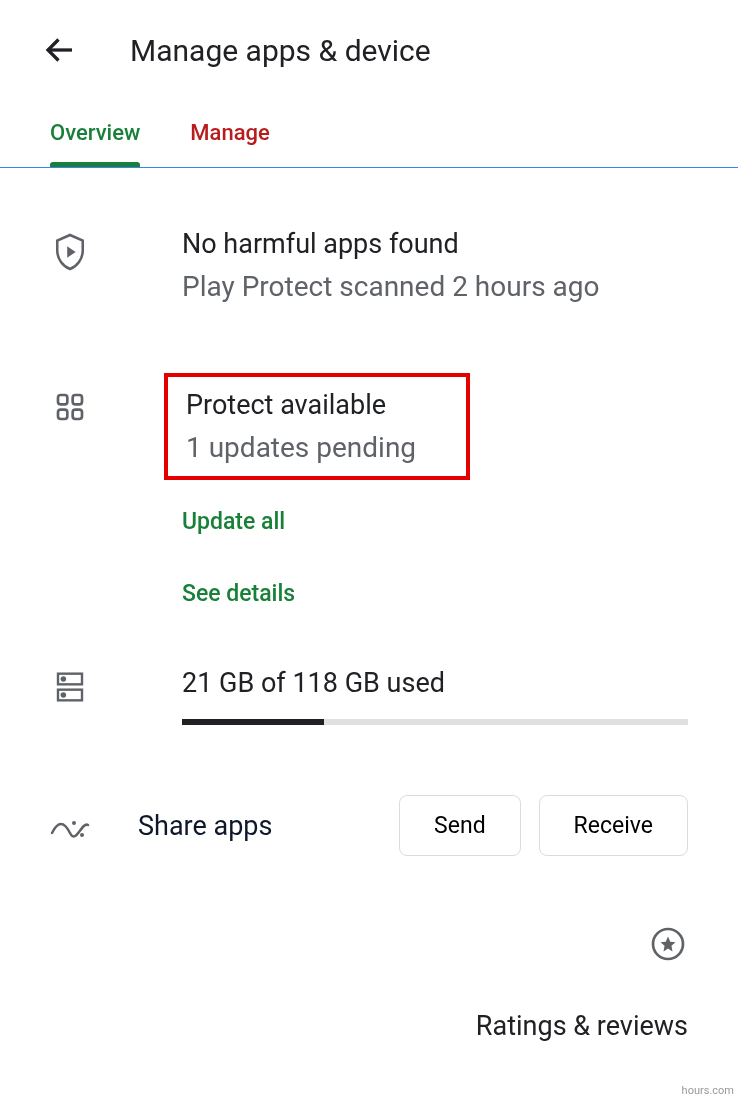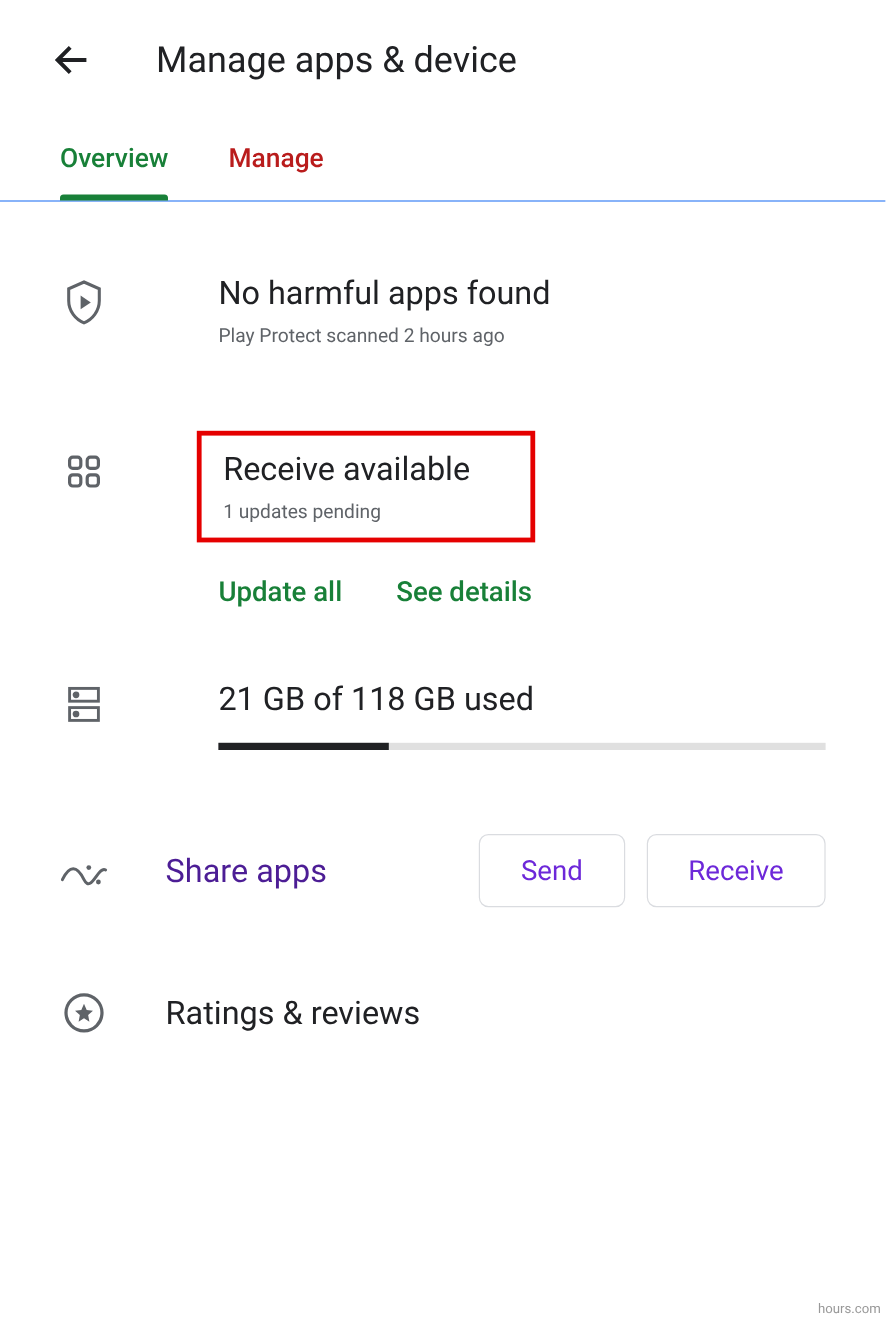--- a/index.html
+++ b/index.html
@@ -81,27 +81,28 @@
     .info-col {
       flex: 1;
       margin-left: 44px;
     }
     .section-title {
       font-size: 27px;
       color: #202124;
       margin-bottom: 10px;
     }
     .section-subtitle {
-      font-size: 16px;
+      font-size: 28px;
       color: #5f6368;
     }
     .action-row {
       display: flex;
       gap: 45px;
       margin-top: 28px;
+      flex-direction: column;
     }
     .action-link {
       font-size: 23px;
       font-weight: 500;
       color: #188038;
       cursor: pointer;
     }
     .highlight-box {
       border: 4px solid #e50000;
       padding: 12px 50px 12px 18px;
@@ -125,34 +126,34 @@
       width: 28%;
     }
     .share-section {
       display: flex;
       align-items: center;
       gap: 48px;
       margin-bottom: 70px;
     }
     .share-label {
       font-size: 27px;
-      color: #4c1d95;
+      color: #0f172a;
       flex: 1;
     }
     .btn-group {
       display: flex;
       gap: 18px;
     }
     .outline-btn {
       padding: 16px 34px;
       border: 1px solid #dadce0;
       border-radius: 8px;
       background: #fff;
       font-size: 23px;
-      color: #6d28d9;
+      color: #000000;
       cursor: pointer;
     }
     .watermark {
       position: absolute;
       bottom: 2px;
       right: 4px;
       font-size: 11px;
       color: #999;
     }
   </style>
@@ -193,21 +194,21 @@
     <div class="icon-col" style="padding-top:18px;">
       <svg width="32" height="32" viewBox="0 0 24 24" fill="none" stroke="#5f6368" stroke-width="2">
         <rect x="3" y="3" width="7" height="7" rx="2"></rect>
         <rect x="14" y="3" width="7" height="7" rx="2"></rect>
         <rect x="3" y="14" width="7" height="7" rx="2"></rect>
         <rect x="14" y="14" width="7" height="7" rx="2"></rect>
       </svg>
     </div>
     <div class="info-col">
       <div class="highlight-box">
-        <div class="section-title">Receive available</div>
+        <div class="section-title">Protect available</div>
         <div class="section-subtitle">1 updates pending</div>
       </div>
       <div class="action-row">
         <div class="action-link">Update all</div>
         <div class="action-link">See details</div>
       </div>
     </div>
   </div>
 
   <div class="section">
@@ -235,21 +236,21 @@
         <circle cx="32" cy="20" r="2" fill="#5f6368" stroke="none"></circle>
       </svg>
     </div>
     <div class="share-label">Share apps</div>
     <div class="btn-group">
       <button class="outline-btn">Send</button>
       <button class="outline-btn">Receive</button>
     </div>
   </div>
 
-  <div class="section" style="align-items:center;margin-bottom:0;">
+  <div class="section" style="align-items:flex-end;margin-bottom:0;flex-direction:column;">
     <div class="icon-col" style="padding-top:0;">
       <svg width="36" height="36" viewBox="0 0 24 24" fill="none" stroke="#5f6368" stroke-width="1.8">
         <circle cx="12" cy="12" r="10"></circle>
         <polygon points="12,7 13.5,10.5 17,10.8 14.3,13.2 15,17 12,15 9,17 9.7,13.2 7,10.8 10.5,10.5" fill="#5f6368" stroke="none"></polygon>
       </svg>
     </div>
     <div class="section-title" style="margin-bottom:0;">Ratings &amp; reviews</div>
   </div>
 
 </div>

